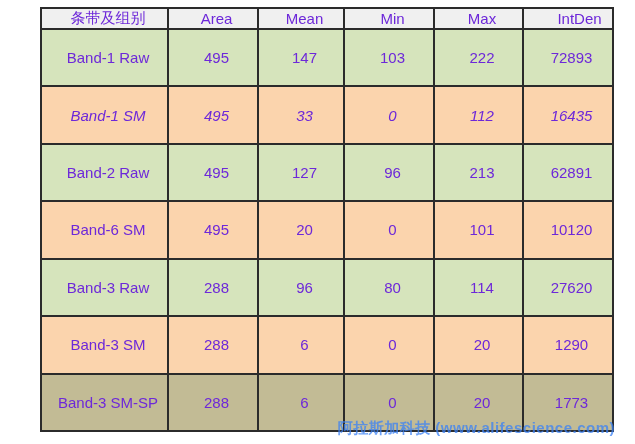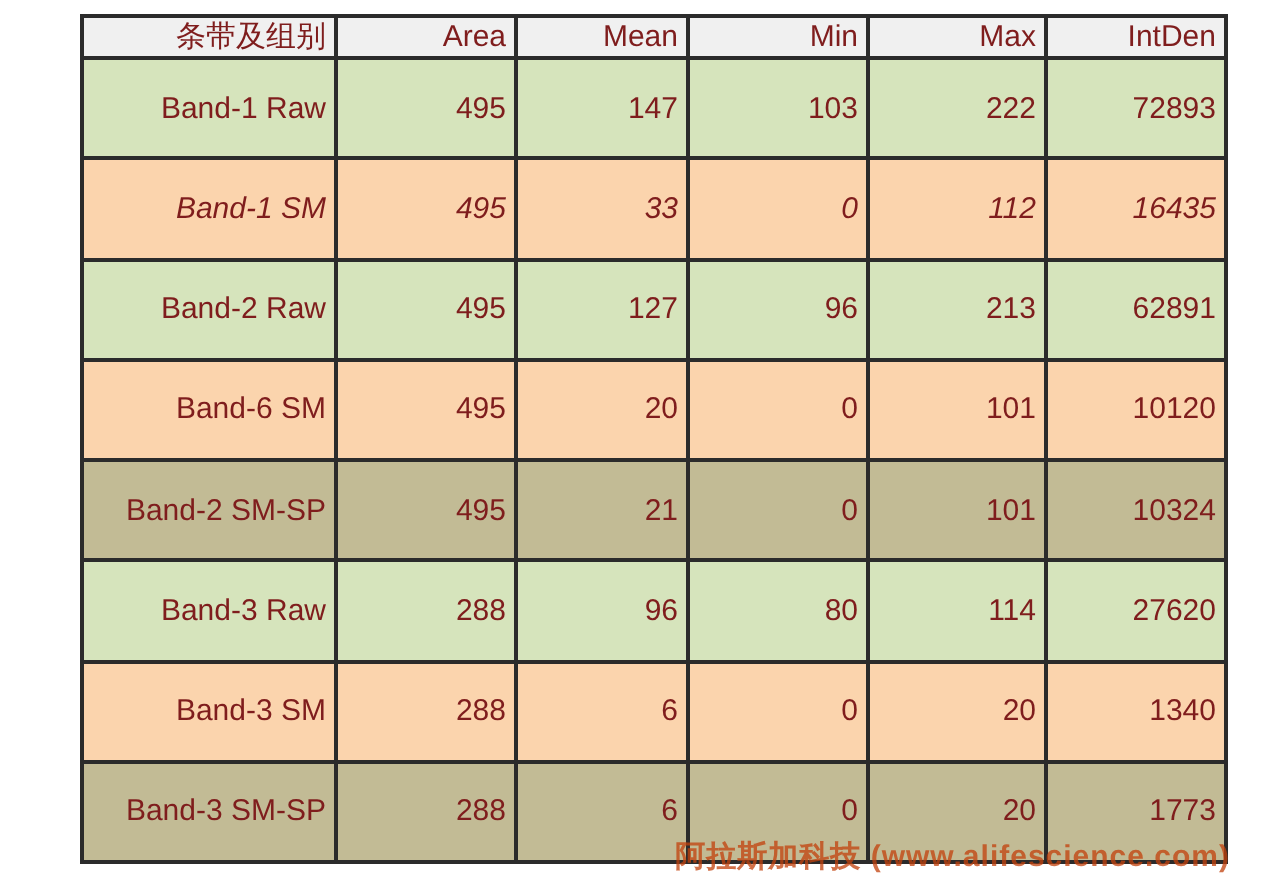--- a/index.html
+++ b/index.html
@@ -21,22 +21,22 @@
     width: 572px;
     height: 425px;
     border-collapse: collapse;
     table-layout: fixed;
   }
   .data-table th,
   .data-table td {
     border: 2px solid #2b2b2b;
     font-size: 15px;
     font-weight: 400;
-    color: #7f1d1d;
-    text-align: right;
+    color: #6d28d9;
+    text-align: center;
     vertical-align: middle;
     padding: 0 4px 0 11px;
     white-space: nowrap;
     overflow: hidden;
   }
   .watermark {
     position: absolute;
     right: 20px;
     bottom: 6px;
     font-size: 15px;
@@ -95,48 +95,40 @@
       <td>62891</td>
     </tr>
     <tr style="background: rgb(251, 212, 173);">
       <td>Band-6 SM</td>
       <td>495</td>
       <td>20</td>
       <td>0</td>
       <td>101</td>
       <td>10120</td>
     </tr>
-    <tr style="background: rgb(194, 187, 149);">
-      <td>Band-2 SM-SP</td>
-      <td>495</td>
-      <td>21</td>
-      <td>0</td>
-      <td>101</td>
-      <td>10324</td>
-    </tr>
     <tr style="background: rgb(214, 228, 188);">
       <td>Band-3 Raw</td>
       <td>288</td>
       <td>96</td>
       <td>80</td>
       <td>114</td>
       <td>27620</td>
     </tr>
     <tr style="background: rgb(251, 212, 173);">
       <td>Band-3 SM</td>
       <td>288</td>
       <td>6</td>
       <td>0</td>
       <td>20</td>
-      <td>1340</td>
+      <td>1290</td>
     </tr>
     <tr style="background: rgb(194, 187, 149);">
       <td>Band-3 SM-SP</td>
       <td>288</td>
       <td>6</td>
       <td>0</td>
       <td>20</td>
       <td>1773</td>
     </tr>
   </tbody>
 </table>
 
-<div class="watermark" style="color: #c2410c;">阿拉斯加科技 (www.alifescience.com)</div>
+<div class="watermark" style="color: #3b82f6;">阿拉斯加科技 (www.alifescience.com)</div>
 
 </body></html>

